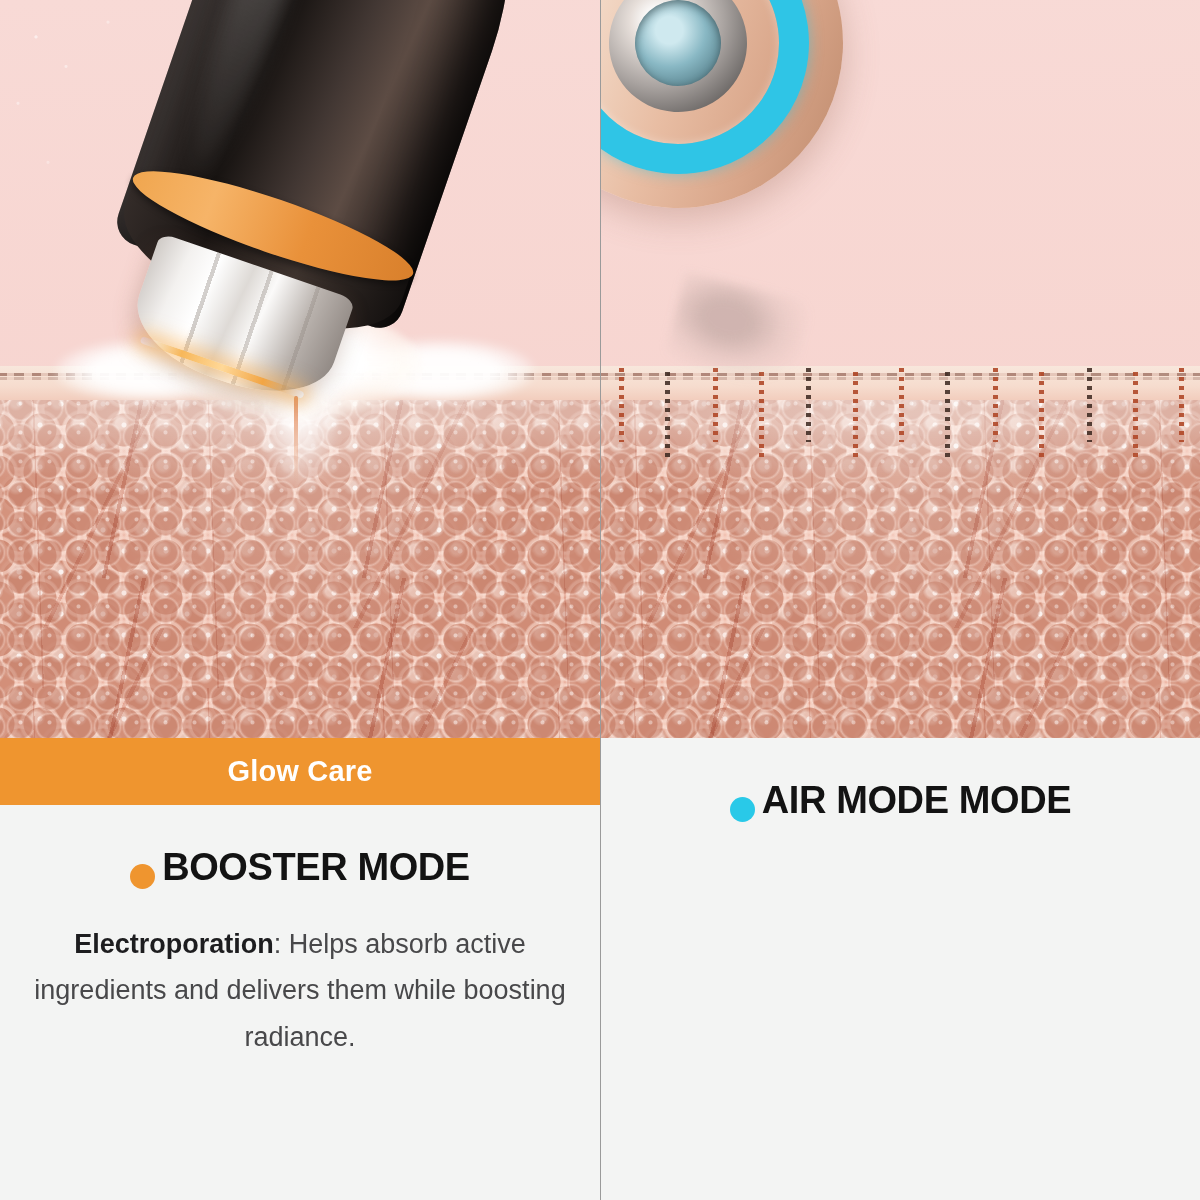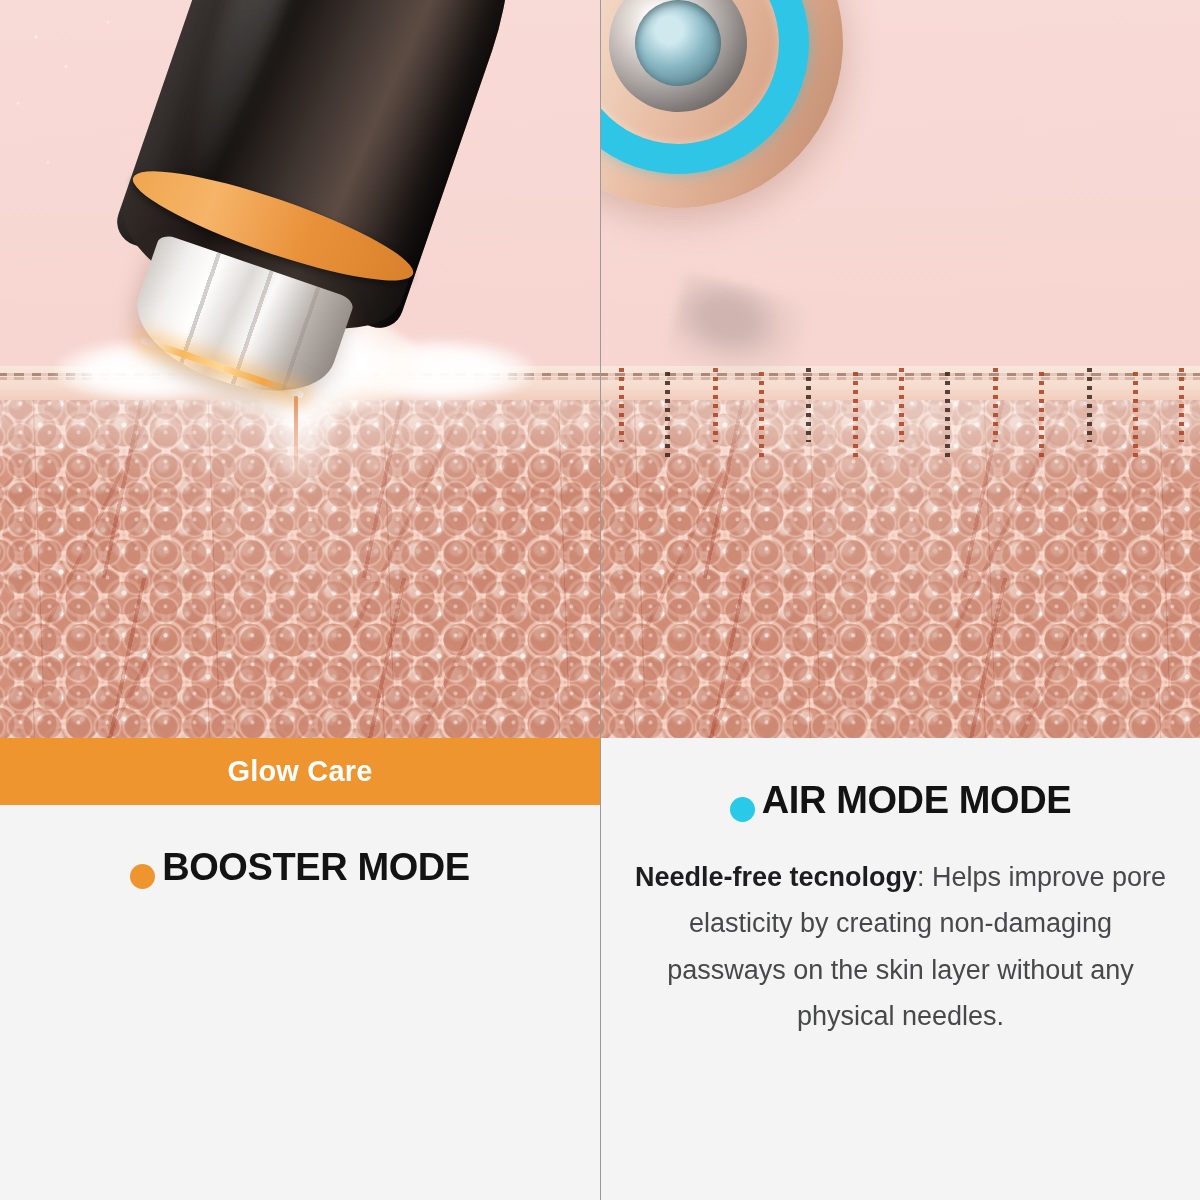--- a/index.html
+++ b/index.html
@@ -417,20 +417,23 @@
 
     <div class="banner" style="background:#EF952F">
       <span class="banner-label">Glow Care</span>
     </div>
 
     <div class="copy">
       <div class="mode-row">
         <span class="dot" style="background:#EF952F"></span>
         <span class="mode-title">BOOSTER MODE</span>
       </div>
+      <p class="desc">
+        <b>Electroporation</b><span>: Helps absorb active ingredients and delivers them while boosting radiance.</span>
+      </p>
     </div>
   </div>
 
   <div class="panel panel-right">
 
     <div class="visual">
       <div class="bg-specks"></div>
 
       <div class="skin">
         <div class="skin-body" style="background:radial-gradient(circle at 40% 8%, rgba(255,255,255,.25), transparent 60%), linear-gradient(180deg,#f4cdbc 0%,#eeb09b 48%,#eaa992 100%)">
@@ -471,19 +474,16 @@
       </div>
       <div class="dr-mist" style="position:absolute;left:72px;top:286px"></div>
     </div>
 
 
     <div class="copy">
       <div class="mode-row">
         <span class="dot" style="background:#29C9E8"></span>
         <span class="mode-title">AIR MODE MODE</span>
       </div>
-      <p class="desc">
-        <b>Needle-free tecnology</b><span>: Helps improve pore elasticity by creating non-damaging passways on the skin layer without any physical needles.</span>
-      </p>
     </div>
   </div>
 
 </div>
 
 </body></html>

